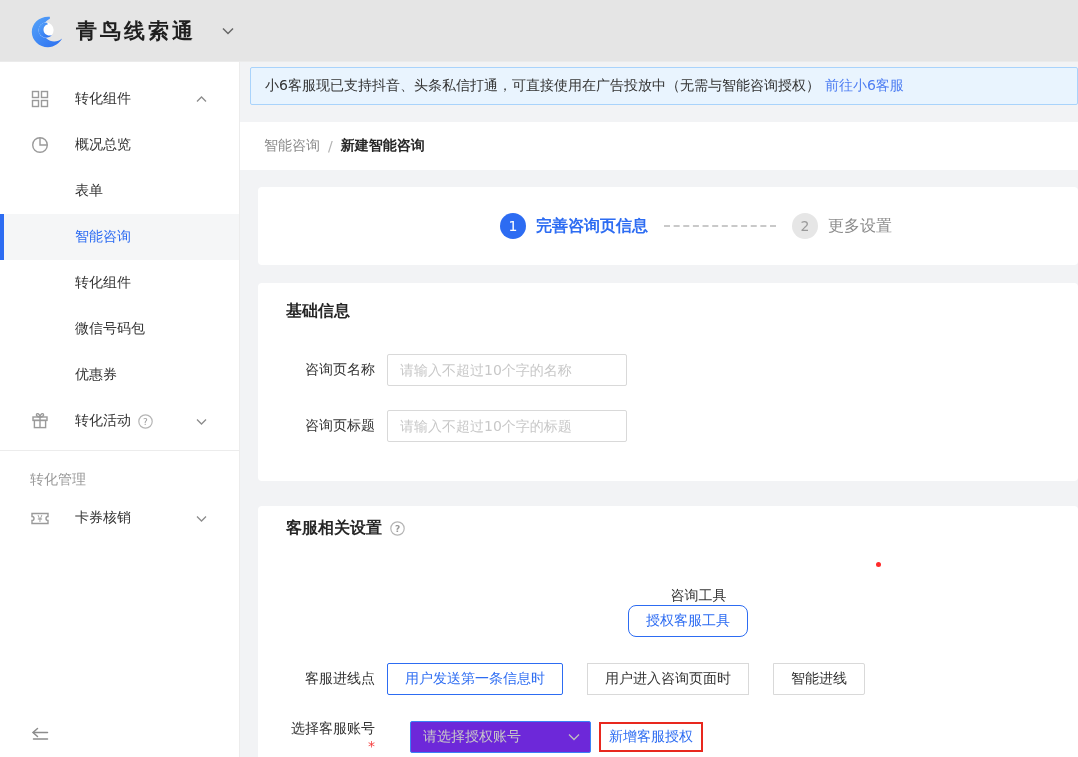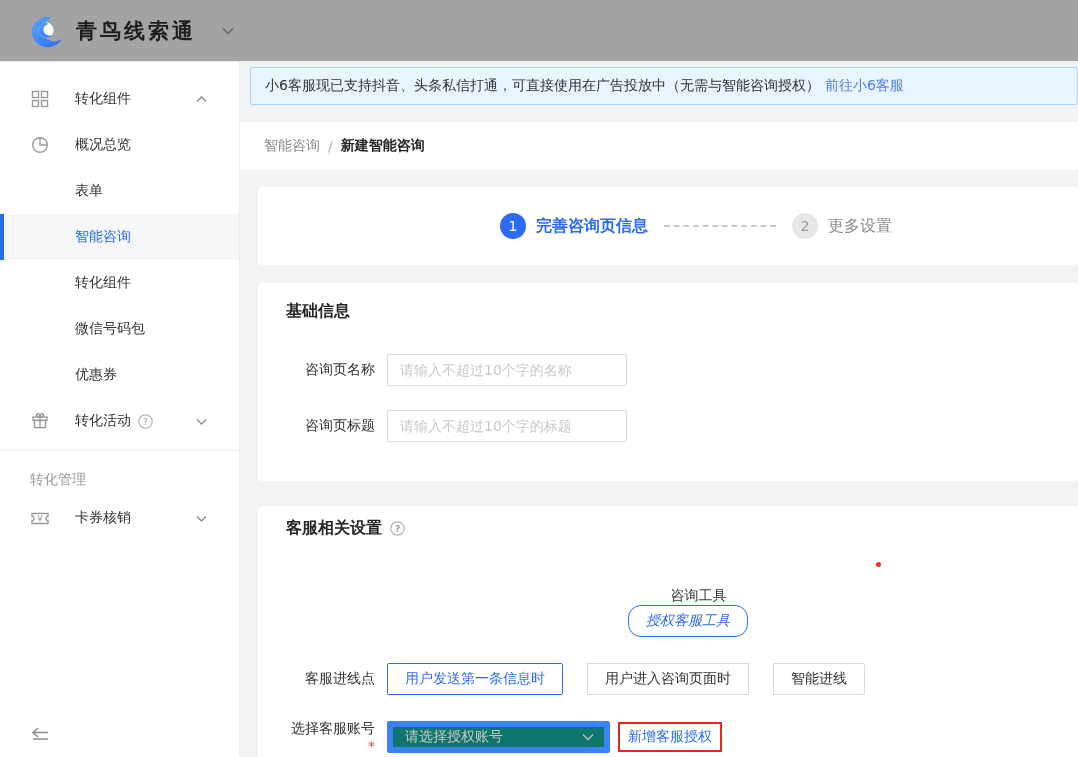--- a/index.html
+++ b/index.html
@@ -6,21 +6,21 @@
   html,body { width:1078px; height:757px; }
   body {
     font-family: "DejaVu Sans", "Liberation Sans", sans-serif;
     font-size: 14px; color: #333; background: #fff; overflow: hidden;
   }
   .app { position: relative; width: 1078px; height: 757px; }
 
   
   .topbar {
     position: absolute; top: 0; left: 0; right: 0; height: 62px;
-    background: #a3a3a3; border-bottom: 1px solid #ebebeb;
+    background: #e5e5e5; border-bottom: 1px solid #ebebeb;
     display: flex; align-items: center; padding-left: 28px;
   }
   .brand-title { font-size: 21px; font-weight: 700; color: #1f1f1f; letter-spacing: 3px; margin-left: 10px; }
   .brand-caret { margin-left: 26px; display: flex; }
 
   
   .sidebar {
     position: absolute; top: 62px; left: 0; bottom: 0; width: 240px;
     background: #fff; border-right: 1px solid #ececec; padding-top: 14px;
   }
@@ -87,36 +87,36 @@
 
   .text-input {
     width: 240px; height: 32px; border: 1px solid #d9d9d9; border-radius: 2px;
     padding: 0 12px; font-size: 14px; color: #333; outline: none; background: #fff;
     font-family: inherit;
   }
   .text-input::placeholder { color: #c8c8c8; }
 
   .btn-outline-blue {
     height: 32px; padding: 0 17px; background: #fff; border: 1px solid #2d6cf2;
-    border-radius: 13px; color: #2d6cf2; font-size: 14px; cursor: pointer; font-family: inherit; font-style: italic;
+    border-radius: 8px; color: #2d6cf2; font-size: 14px; cursor: pointer; font-family: inherit;
   }
 
   .segmented { display: flex; gap: 25px; }
   .seg-btn {
     height: 32px; padding: 0 17px; background: #fff; border: 1px solid #d9d9d9;
     color: #333; font-size: 14px; cursor: pointer; margin-left: -1px; position: relative;
     font-family: inherit;
   }
   .seg-btn:first-child { margin-left: 0; border-radius: 2px 0 0 2px; }
   .seg-btn:last-child { border-radius: 0 2px 2px 0; }
   .seg-btn.selected { border-color: #2d6cf2; color: #2d6cf2; z-index: 1; border-radius: 2px; }
 
   .select-box {
-    width: 223px; height: 32px; border: 6px solid #3b82f6; border-radius: 2px;
-    background: #0f766e; display: flex; align-items: center; justify-content: space-between;
+    width: 181px; height: 32px; border: 1px solid #3b82f6; border-radius: 2px;
+    background: #6d28d9; display: flex; align-items: center; justify-content: space-between;
     padding: 0 10px 0 12px; cursor: pointer;
   }
   .select-placeholder { color: #c8c8c8; }
 
   .red-highlight {
     margin-left: 8px; border: 2px solid #e8281e; padding: 4px 8px; display: inline-flex;
   }
   .add-auth-link { color: #2d6cf2; cursor: pointer; text-decoration: none; }
 
   .red-dot {
@@ -326,21 +326,21 @@
 
       <div class="form-row" style="margin-top:26px;">
         <span class="form-label">客服进线点</span>
         <span class="form-control segmented">
           <button class="seg-btn selected">用户发送第一条信息时</button>
           <button class="seg-btn">用户进入咨询页面时</button>
           <button class="seg-btn">智能进线</button>
         </span>
       </div>
 
-      <div class="form-row" style="margin-top:25px;">
+      <div class="form-row" style="margin-top:25px;gap:23px;">
         <span class="form-label"><span>选择客服账号</span><span class="required">*</span></span>
         <span class="form-control">
           <span class="select-box">
             <span class="select-placeholder">请选择授权账号</span>
             <span>
               <svg width="12" height="8" viewBox="0 0 12 8">
                   <polyline points="1,1.5 6,6.5 11,1.5" fill="none" stroke="#bfbfbf" stroke-width="1.3"></polyline>
                 </svg>
             </span>
           </span>

